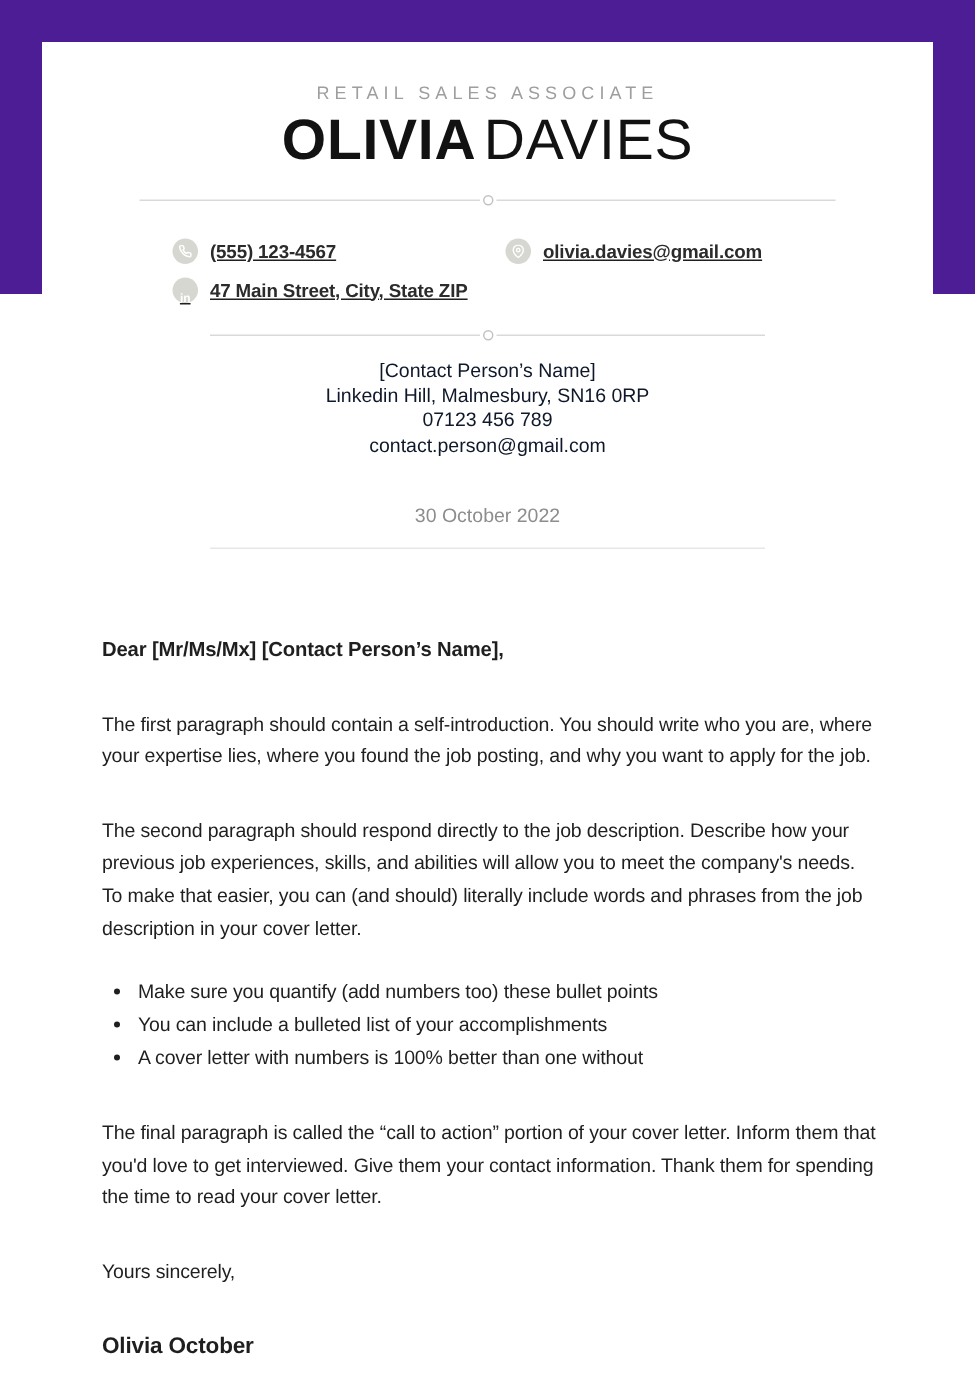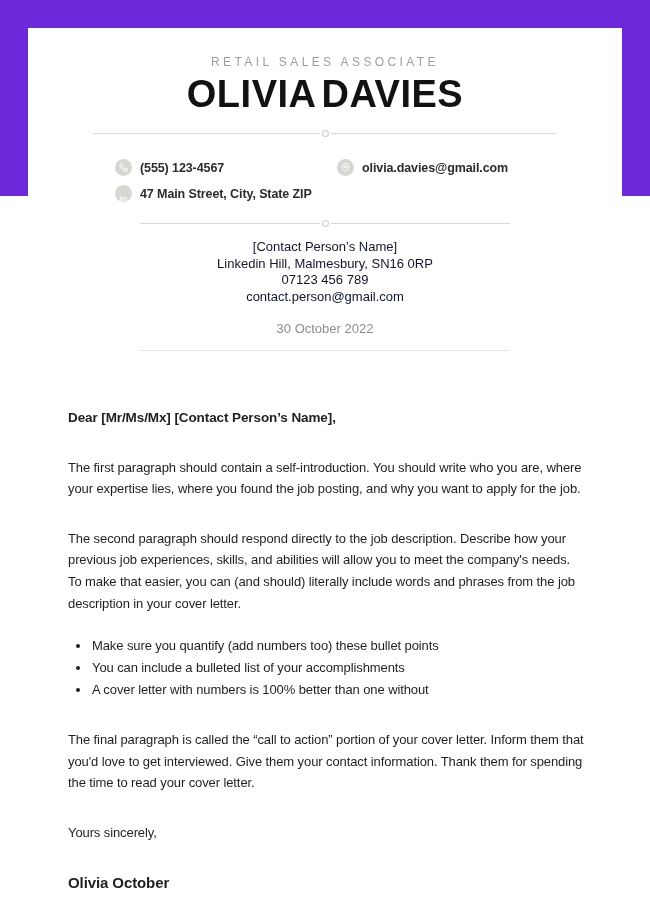--- a/index.html
+++ b/index.html
@@ -7,21 +7,21 @@
   body {
     width: 650px; height: 919px;
     font-family: "Liberation Sans", sans-serif;
     color: #1f1f1f;
     overflow: hidden;
   }
   .page { width: 650px; height: 919px; background: #fff; }
 
   
   .banner {
-    background: #6d28d9;
+    background: #4c1d95;
     height: 196px;
     padding: 28px 28px 0 28px;
   }
   .card {
     background: #ffffff;
     height: 199px;
     text-align: center;
   }
   .job-title {
     padding-top: 27px;
@@ -32,21 +32,21 @@
   }
   .name {
     margin-top: 4px;
     font-size: 38px;
     line-height: 42px;
     color: #121212;
     letter-spacing: 0.5px;
     white-space: nowrap;
   }
   .name .first { font-weight: 700; }
-  .name .last  { font-weight: 700; margin-left: 5px; }
+  .name .last  { font-weight: 400; margin-left: 5px; }
 
   .divider {
     display: flex; align-items: center;
     margin: 15px auto 0 auto;
   }
   .divider.header-w { width: 464px; }
   .divider.recipient-w { width: 370px; }
   .divider .line { flex: 1; height: 1px; background: #d9d9d9; }
   .divider .ring {
     width: 7px; height: 7px;
@@ -55,20 +55,21 @@
     flex: 0 0 auto;
   }
 
   .contact-grid {
     margin: 22px 0 0 87px;
     display: grid;
     grid-template-columns: 222px auto;
     row-gap: 9px;
     justify-content: start;
     text-align: center;
+    text-decoration: underline;
   }
   .contact-item { display: flex; align-items: center; height: 17px; }
   .cicon {
     width: 17px; height: 17px; border-radius: 50%;
     background: #d7d7d2;
     display: inline-flex; align-items: center; justify-content: center;
     flex: 0 0 auto;
     margin-right: 8px;
   }
   .cicon .in-text {
@@ -83,21 +84,21 @@
 
   
   .recipient { text-align: center; }
   .recipient .divider { margin-top: 24px; }
   .recipient-lines {
     margin-top: 12px;
     font-size: 13px; line-height: 16.5px;
     color: #0f172a;
   }
   .letter-date {
-    margin-top: 16px;
+    margin-top: 31px;
     font-size: 13px; color: #8d8d8d;
   }
   .thin-line {
     width: 370px; height: 1px; background: #e7e7e7;
     margin: 14px auto 0 auto;
   }
 
   
   .letter {
     padding: 28px 66px 0 68px;

